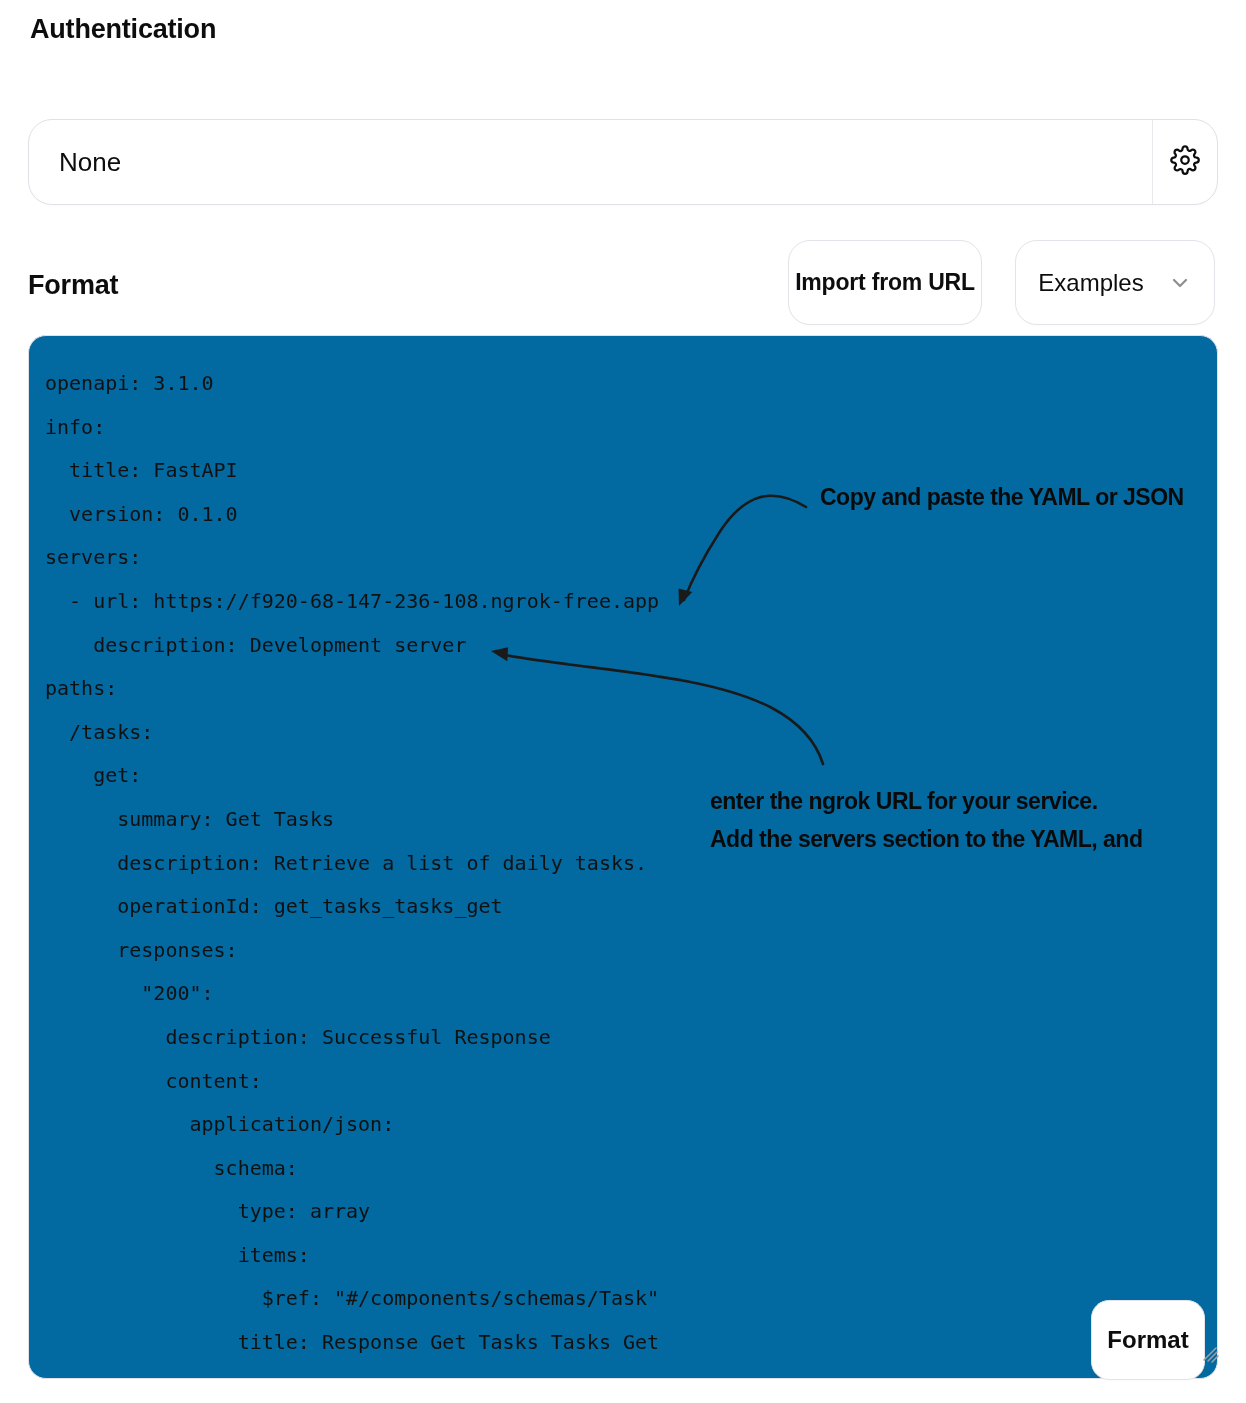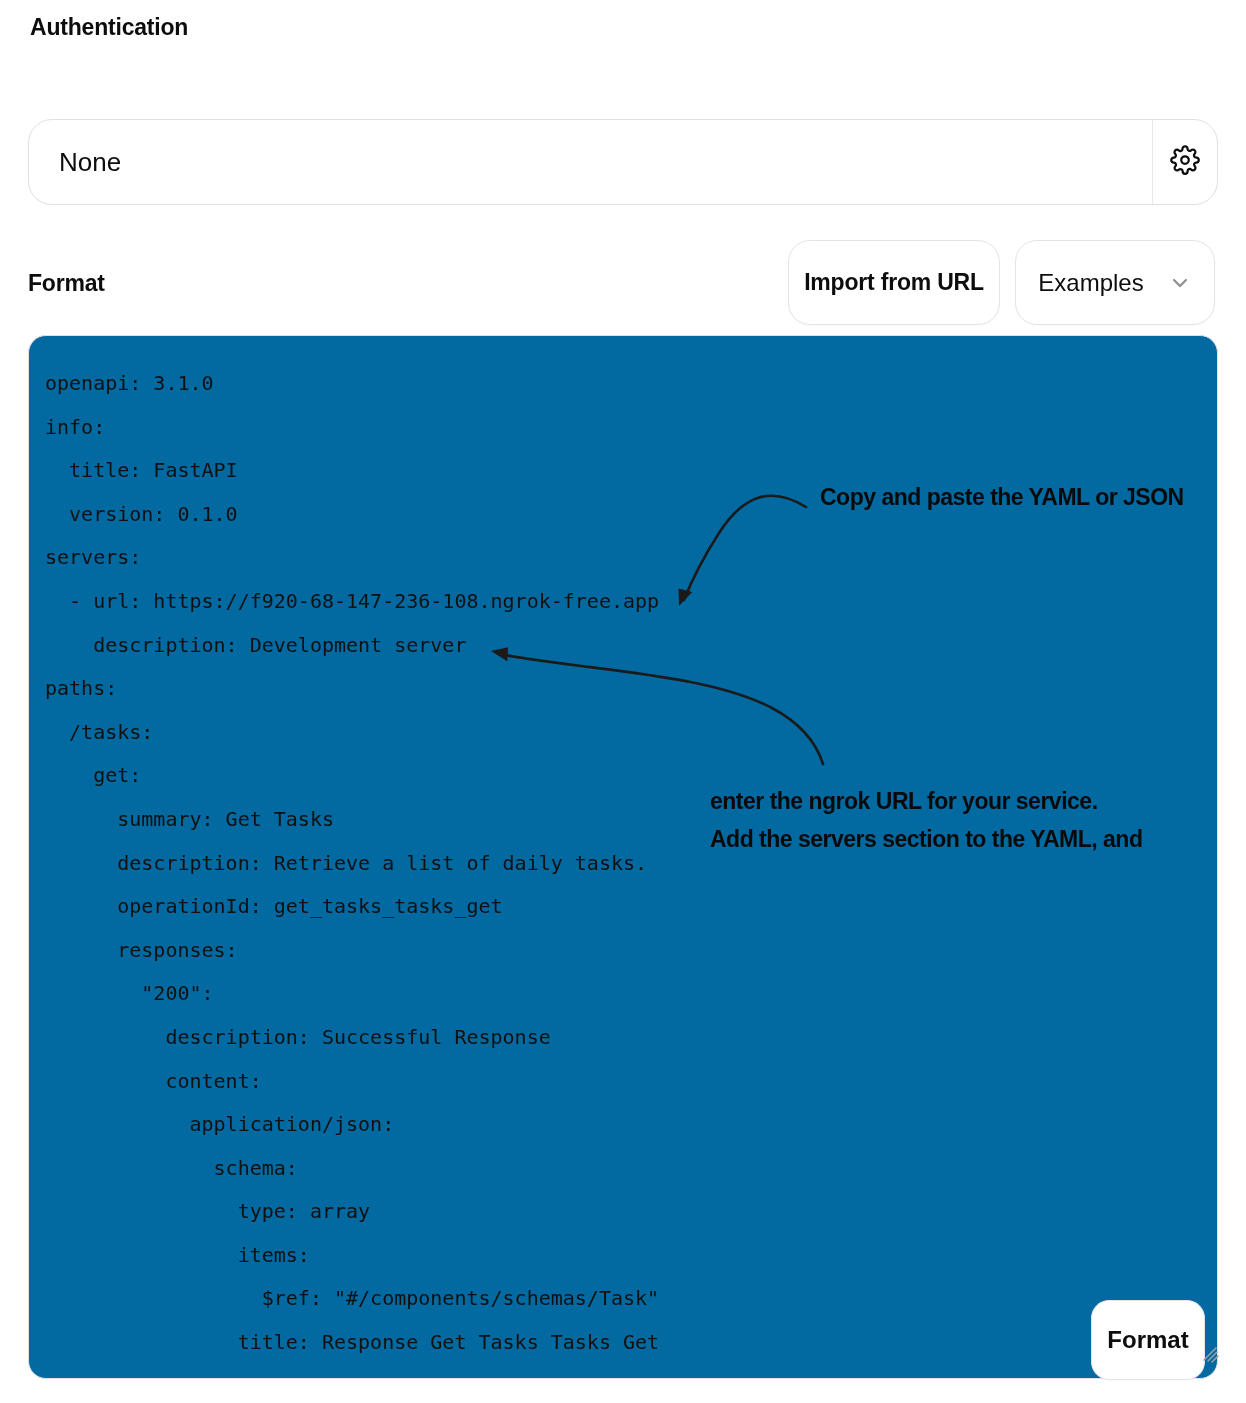--- a/index.html
+++ b/index.html
@@ -5,21 +5,21 @@
   * { margin:0; padding:0; box-sizing:border-box; }
   html,body { background:#ffffff; }
   body {
     width:1246px; height:1403px;
     position:relative; overflow:hidden;
     font-family:"Liberation Sans", sans-serif;
     color:#0d0d0d;
   }
   .section-label {
     position:absolute;
-    font-size:23px; font-weight:700; letter-spacing:-0.2px;
+    font-size:27px; font-weight:700; letter-spacing:-0.2px;
   }
   #auth-label { left:30px; top:14px; }
 
   #auth-field {
     position:absolute; left:28px; top:83px;
     width:1190px; height:86px;
     background:#fff;
     border:1.5px solid #dfe1e6;
     border-radius:24px;
     display:flex; align-items:stretch;
@@ -40,21 +40,21 @@
 
   .btn {
     position:absolute;
     background:#fff;
     border:1.5px solid #e2e4e9;
     border-radius:22px;
     display:flex; align-items:center; justify-content:center;
     cursor:pointer;
     box-shadow:0 1px 2px rgba(0,0,0,0.02);
   }
-  #import-btn { left:788px; top:240px; width:212px; height:85px; font-size:23px; font-weight:700; letter-spacing:-0.2px; }
+  #import-btn { left:788px; top:240px; width:194px; height:85px; font-size:23px; font-weight:700; letter-spacing:-0.2px; }
   #examples-btn { left:1015px; top:240px; width:200px; height:85px; font-size:24px; font-weight:400; gap:24px; }
 
   #code-box {
     position:absolute; left:28px; top:335px;
     width:1190px; height:1044px;
     background:#0369a1;
     border:1.5px solid #dfe1e6;
     border-radius:18px;
     overflow:hidden;
   }

